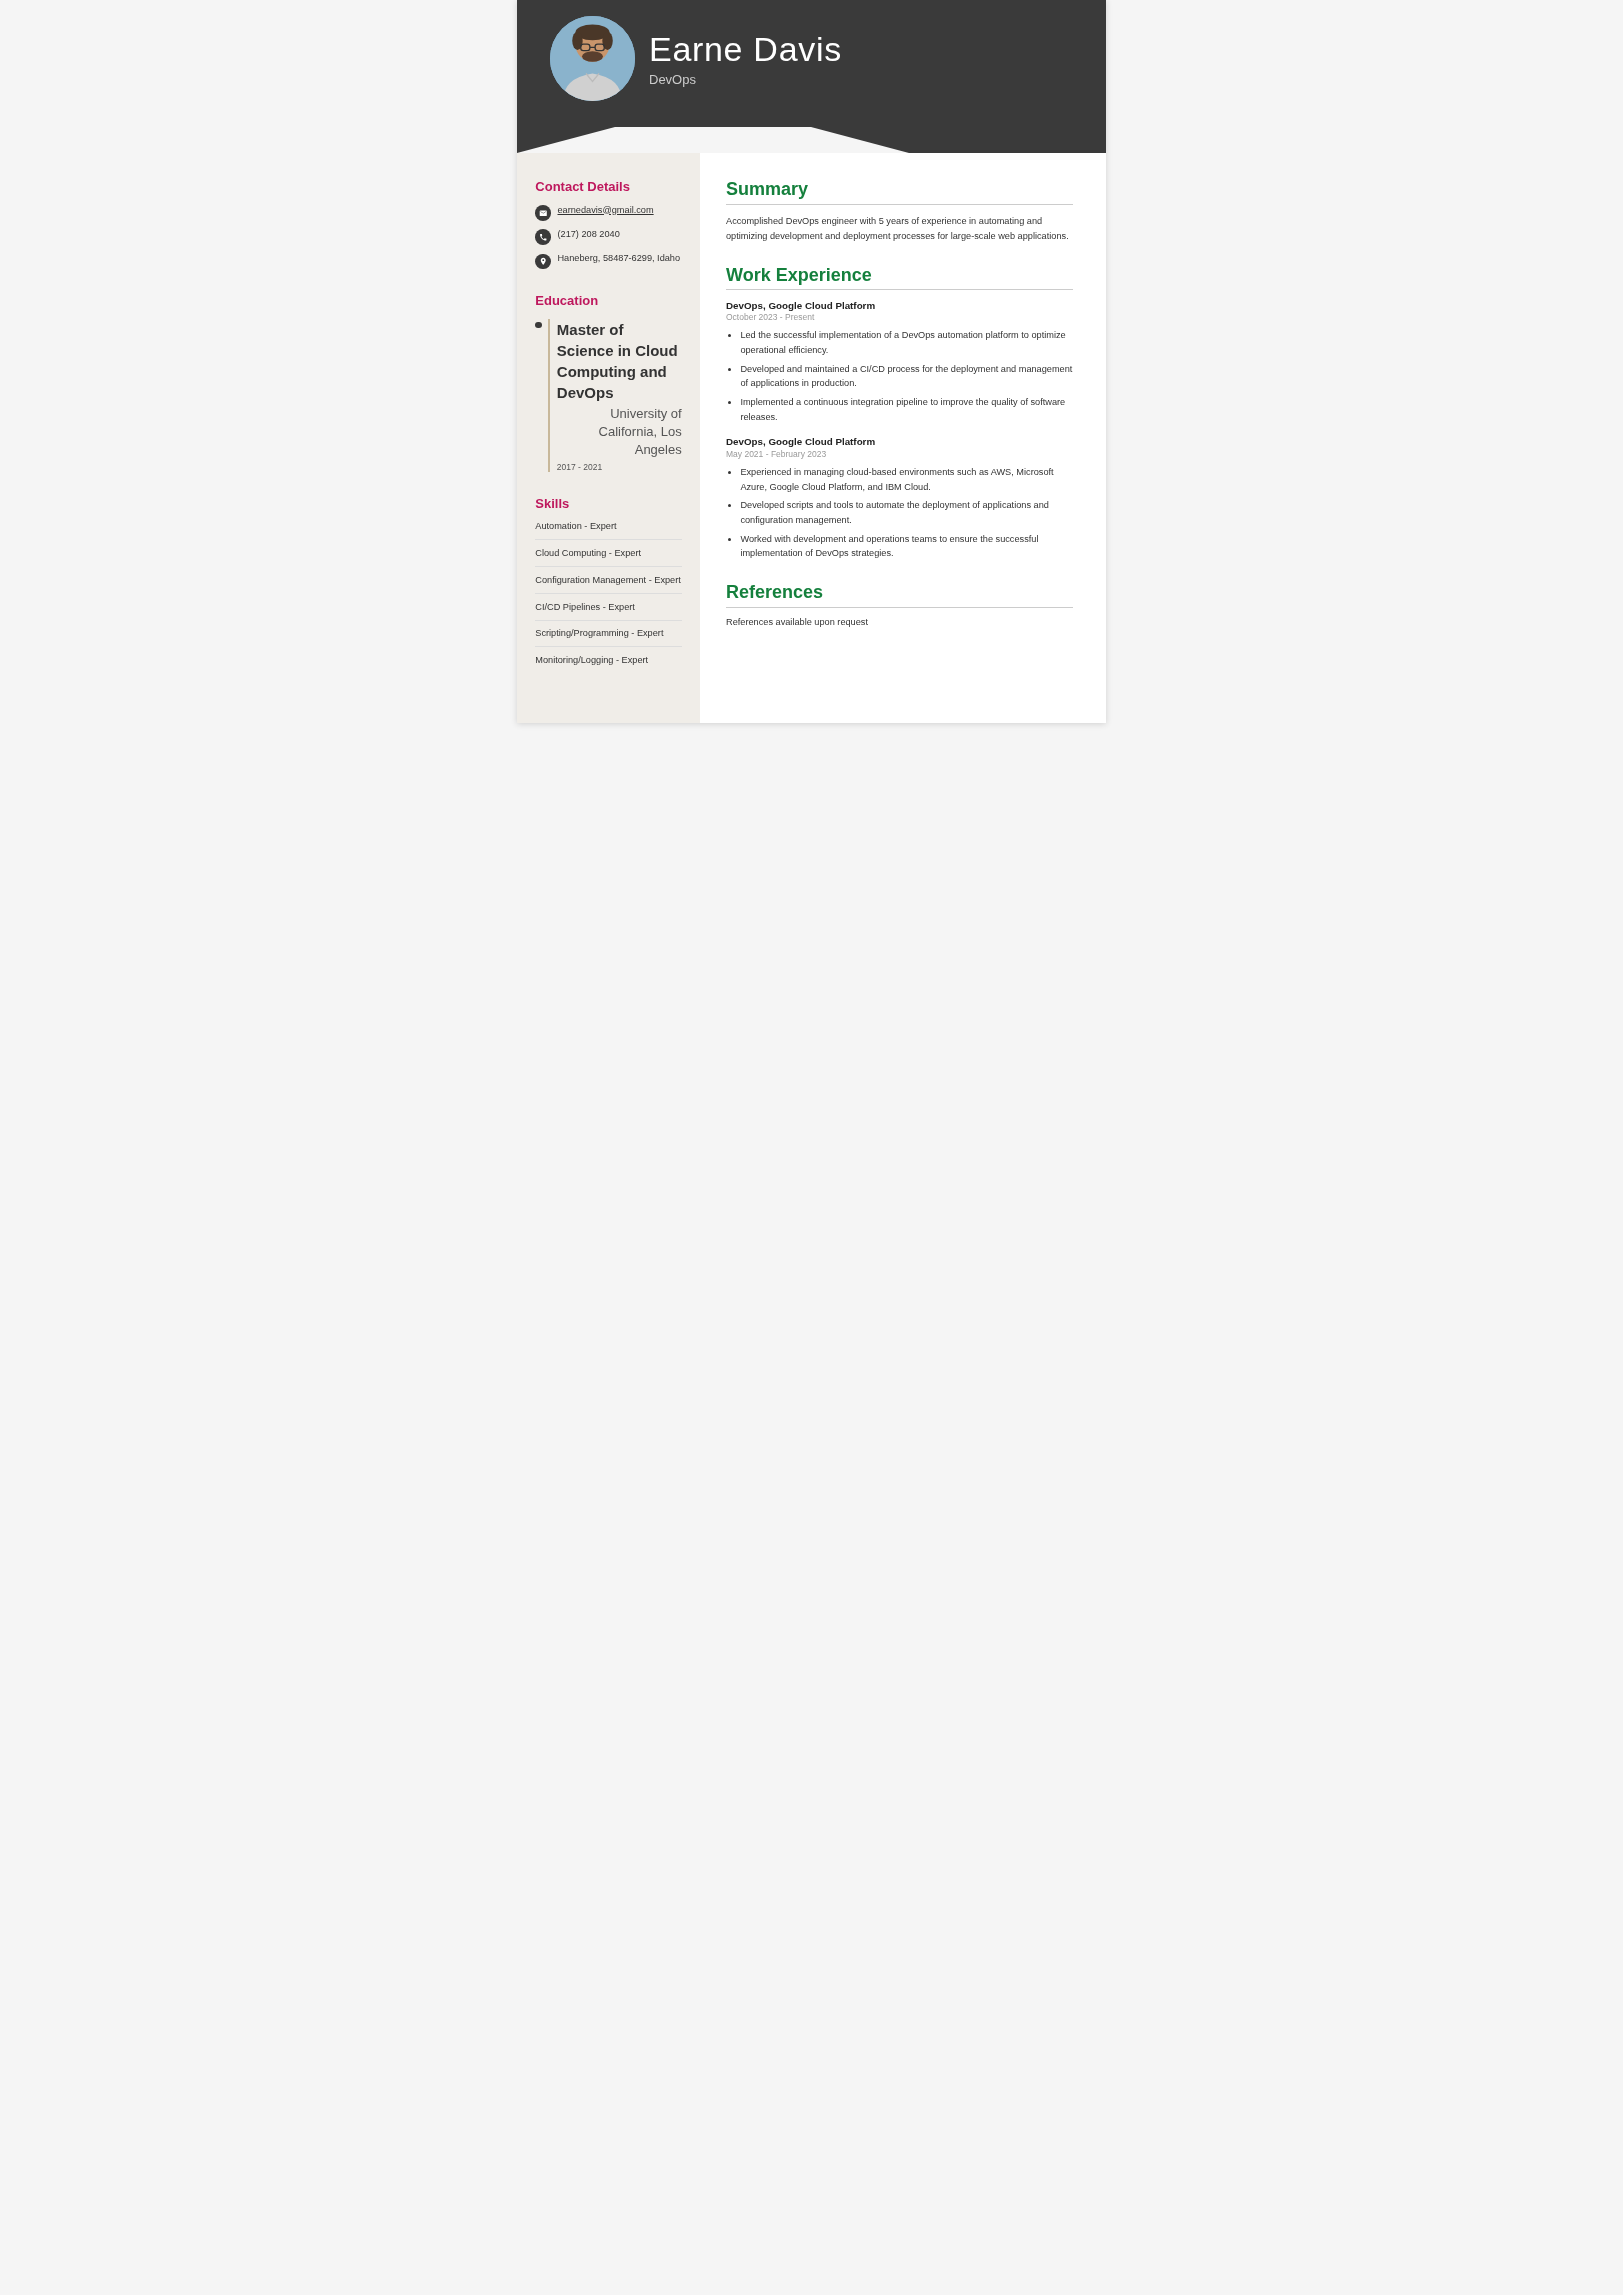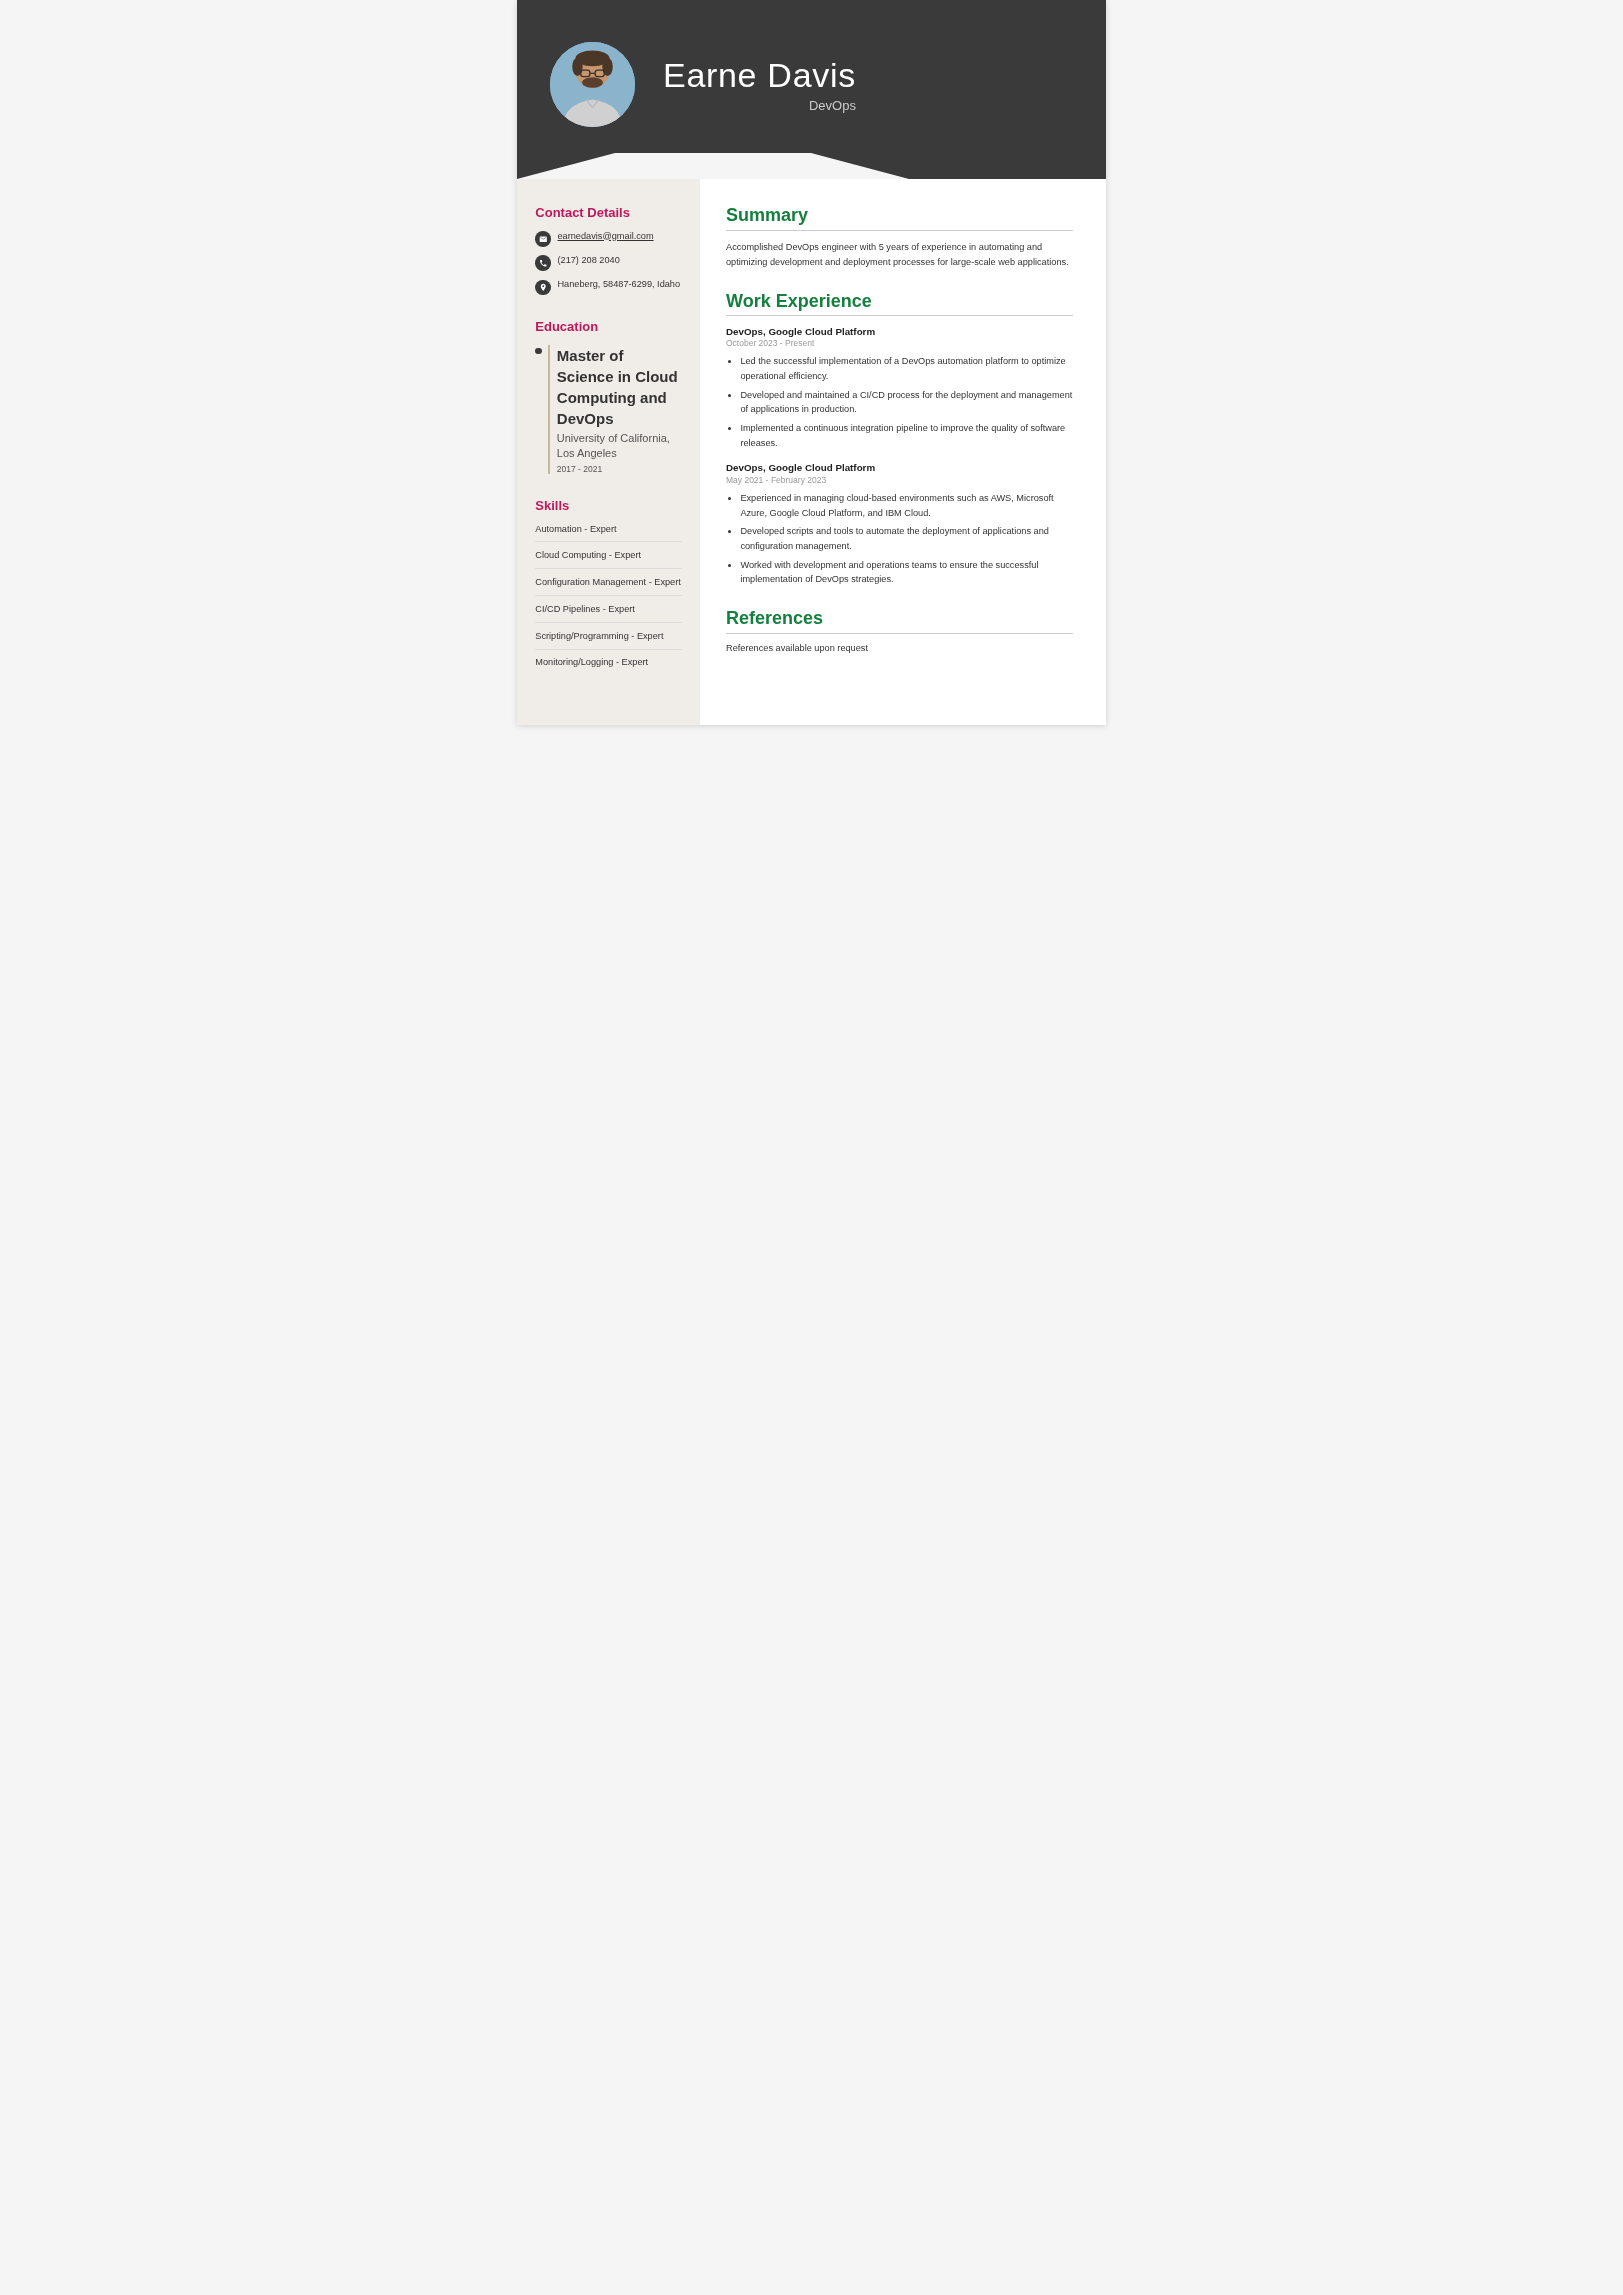--- a/index.html
+++ b/index.html
@@ -14,23 +14,22 @@
     .resume {
       width: 589px;
       background: #fff;
       box-shadow: 0 1.3px 6.5px rgba(0,0,0,0.15);
     }
     
     .header {
       background: #3a3a3a;
       display: flex;
       align-items: center;
-      padding: 42px 33px 26px 33px;
-      gap: 28px;
-      text-align: right;
+      padding: 16px 33px 26px 33px;
+      gap: 14px;
     }
     .avatar-wrap {
       flex-shrink: 0;
     }
     .avatar {
       width: 85px;
       height: 85px;
       border-radius: 50%;
       background: #7ba7c4;
       overflow: hidden;
@@ -145,24 +144,25 @@
       padding-left: 6.5px;
       font-size: 9.2px;
       color: #333;
     }
     .edu-degree {
       font-weight: 700;
       font-size: 15px;
       line-height: 1.4;
     }
     .edu-school {
-      font-size: 11px;
+      font-size: 13px;
       color: #555;
       margin-top: 2.6px;
       line-height: 1.4;
+      text-align: right;
     }
     .edu-years {
       font-size: 8.5px;
       color: #555;
       margin-top: 2.6px;
     }
     
     .skill-item {
       font-size: 9.2px;
       color: #333;

